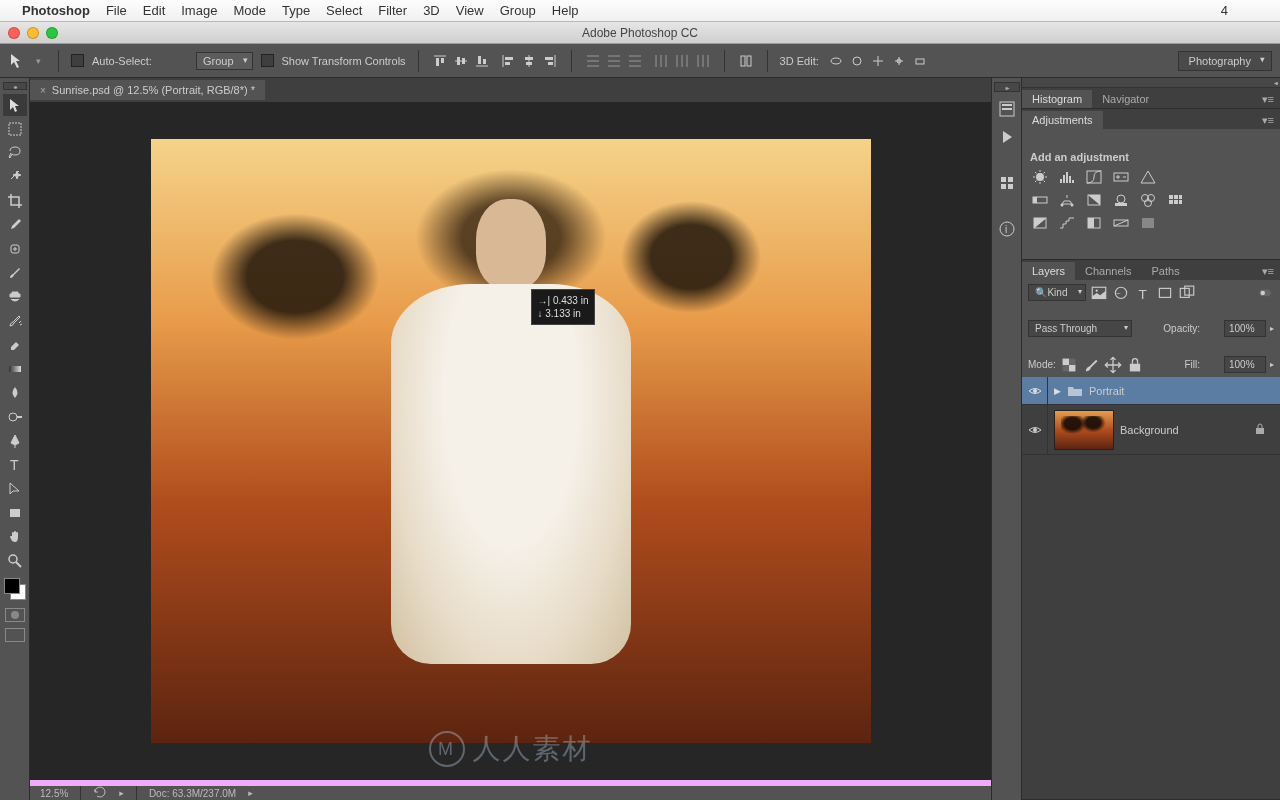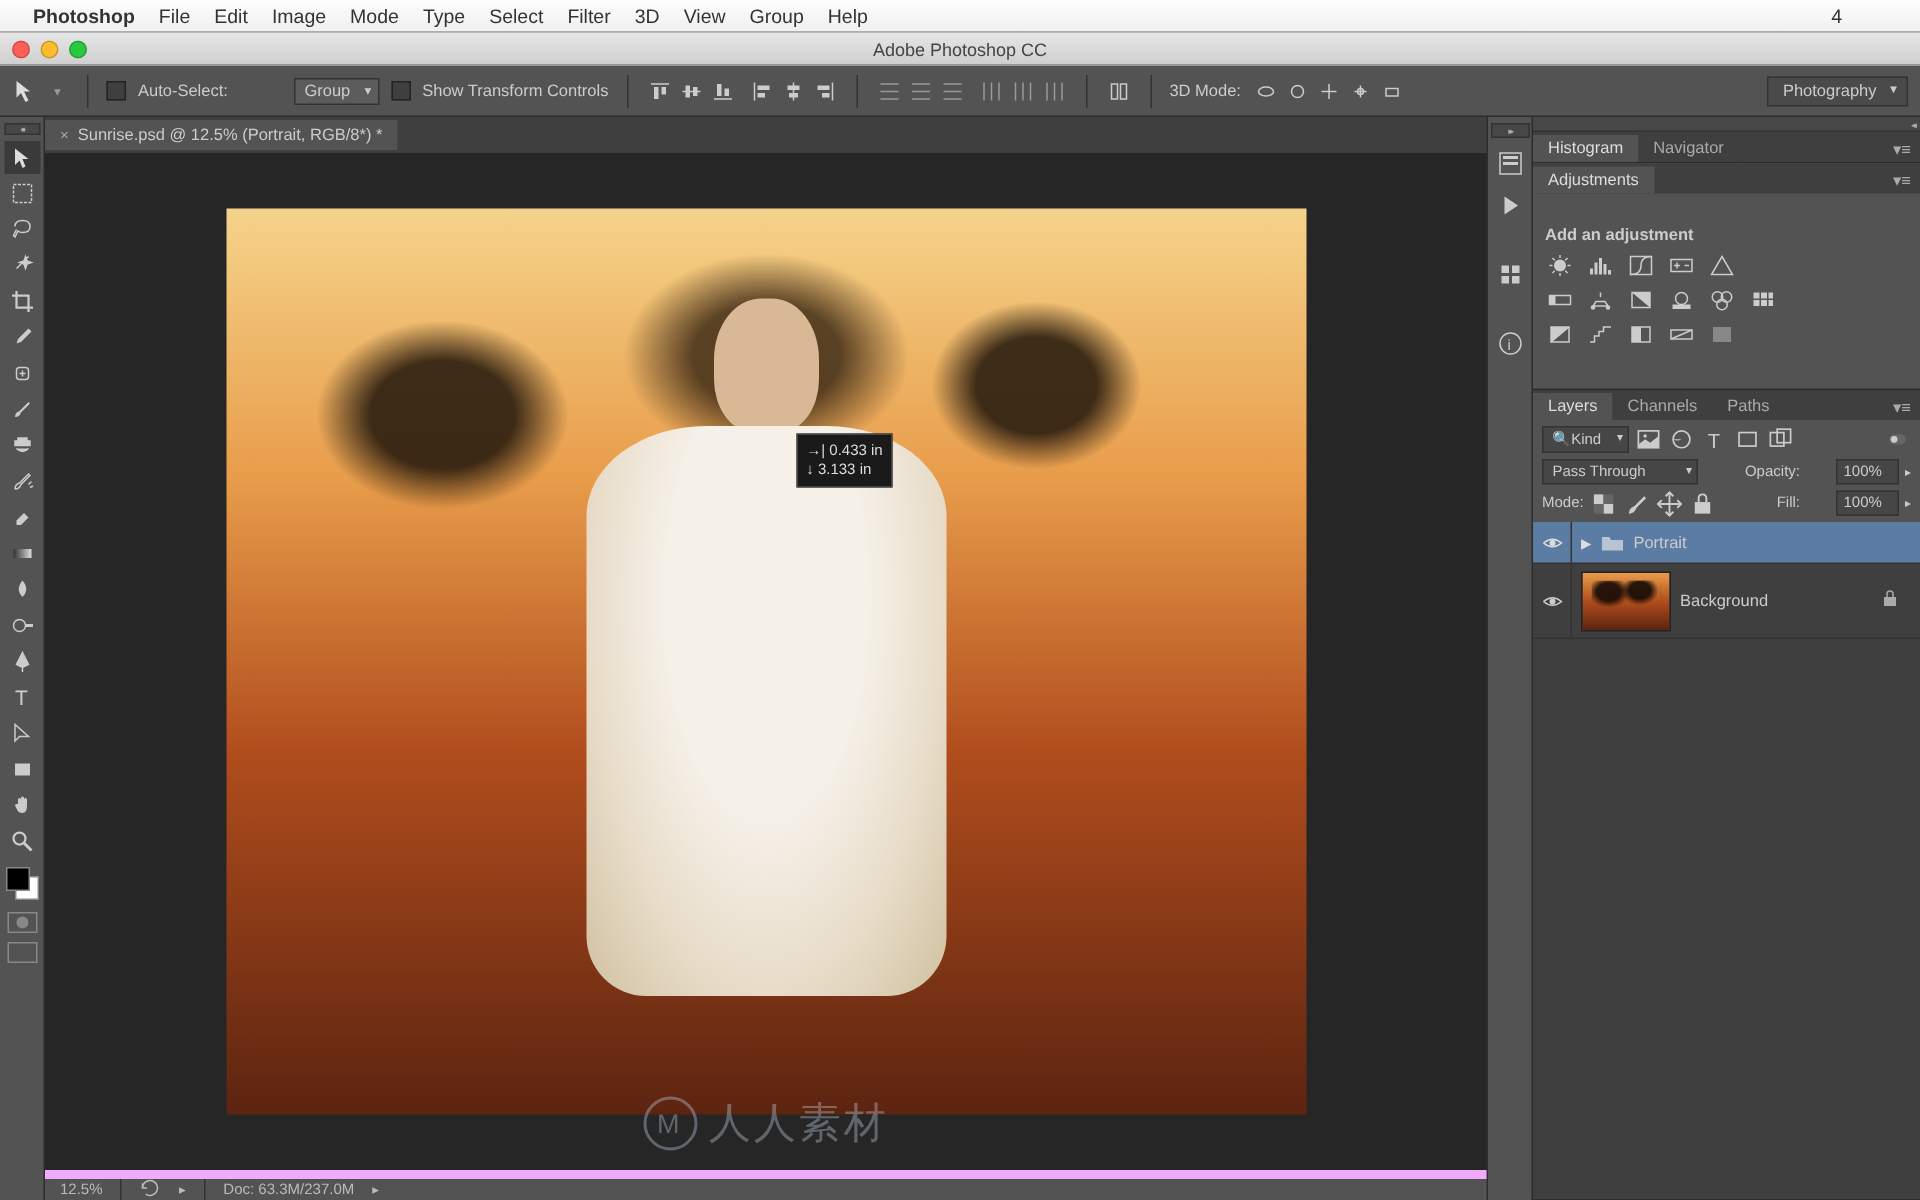--- a/index.html
+++ b/index.html
@@ -81,21 +81,21 @@
 .panel-body { padding: 22px 8px; }
 .panel-collapse { width: 100%; height:10px; background:#474747; border-bottom:1px solid #333; display:flex; align-items:center; justify-content:flex-end; padding-right:4px; }
 .panel-collapse:before { content:"◂◂"; font-size:6px; color:#aaa; letter-spacing:-2px; }
 
 .adj-row { display: flex; gap: 7px; margin: 5px 0; }
 .adj-icon { width: 20px; height: 18px; display: flex; align-items: center; justify-content: center; }
 .adj-icon svg { width: 18px; height: 16px; }
 
 
 .layers-panel { flex: 1; display: flex; flex-direction: column; }
-.layers-controls { padding: 4px 6px; display: flex; flex-direction: column; gap: 4px; }
+.layers-controls { padding: 4px 6px; display: flex; flex-direction: column; gap: 19px; }
 .lc-row { display: flex; align-items: center; gap: 4px; font-size: 10px; }
 .lc-select { background: #464646; border: 1px solid #333; padding: 2px 16px 2px 6px; font-size: 10px; color: #ccc; position: relative; flex:0 0 auto; }
 .lc-select:after { content:"▾"; position:absolute; right:3px; font-size:8px; }
 .lc-field { background: #464646; border: 1px solid #333; padding: 2px 4px; font-size: 10px; color: #ccc; width: 42px; margin-left: 20px; }
 .lc-btn-icon { width: 18px; height: 16px; display: flex; align-items: center; justify-content: center; }
 .lc-label { white-space: nowrap; }
 
 .layer-list { flex: 1; background: #3f3f3f; overflow: auto; }
 .layer-row { display: flex; align-items: center; height: 28px; border-bottom: 1px solid #333; font-size: 11px; }
 .layer-row.bg-row { height: 50px; }
@@ -268,21 +268,21 @@
       </span>
   </div>
   <div class="divider-v"></div>
   <span class="align-btn">
       <svg viewBox="0 0 14 14">
         <rect x="2" y="2" width="4" height="10" fill="none" stroke="#ccc"></rect>
         <rect x="8" y="2" width="4" height="10" fill="none" stroke="#ccc"></rect>
       </svg>
     </span>
   <div class="divider-v"></div>
-  <span class="opt-label">3D Mode:</span>
+  <span class="opt-label">3D Edit:</span>
   <div class="align-group">
     <span class="align-btn">
         <svg viewBox="0 0 14 14">
           <ellipse cx="7" cy="7" rx="5" ry="3" fill="none" stroke="#ccc"></ellipse>
         </svg>
       </span>
     <span class="align-btn">
         <svg viewBox="0 0 14 14">
           <circle cx="7" cy="7" r="4" fill="none" stroke="#ccc"></circle>
         </svg>

